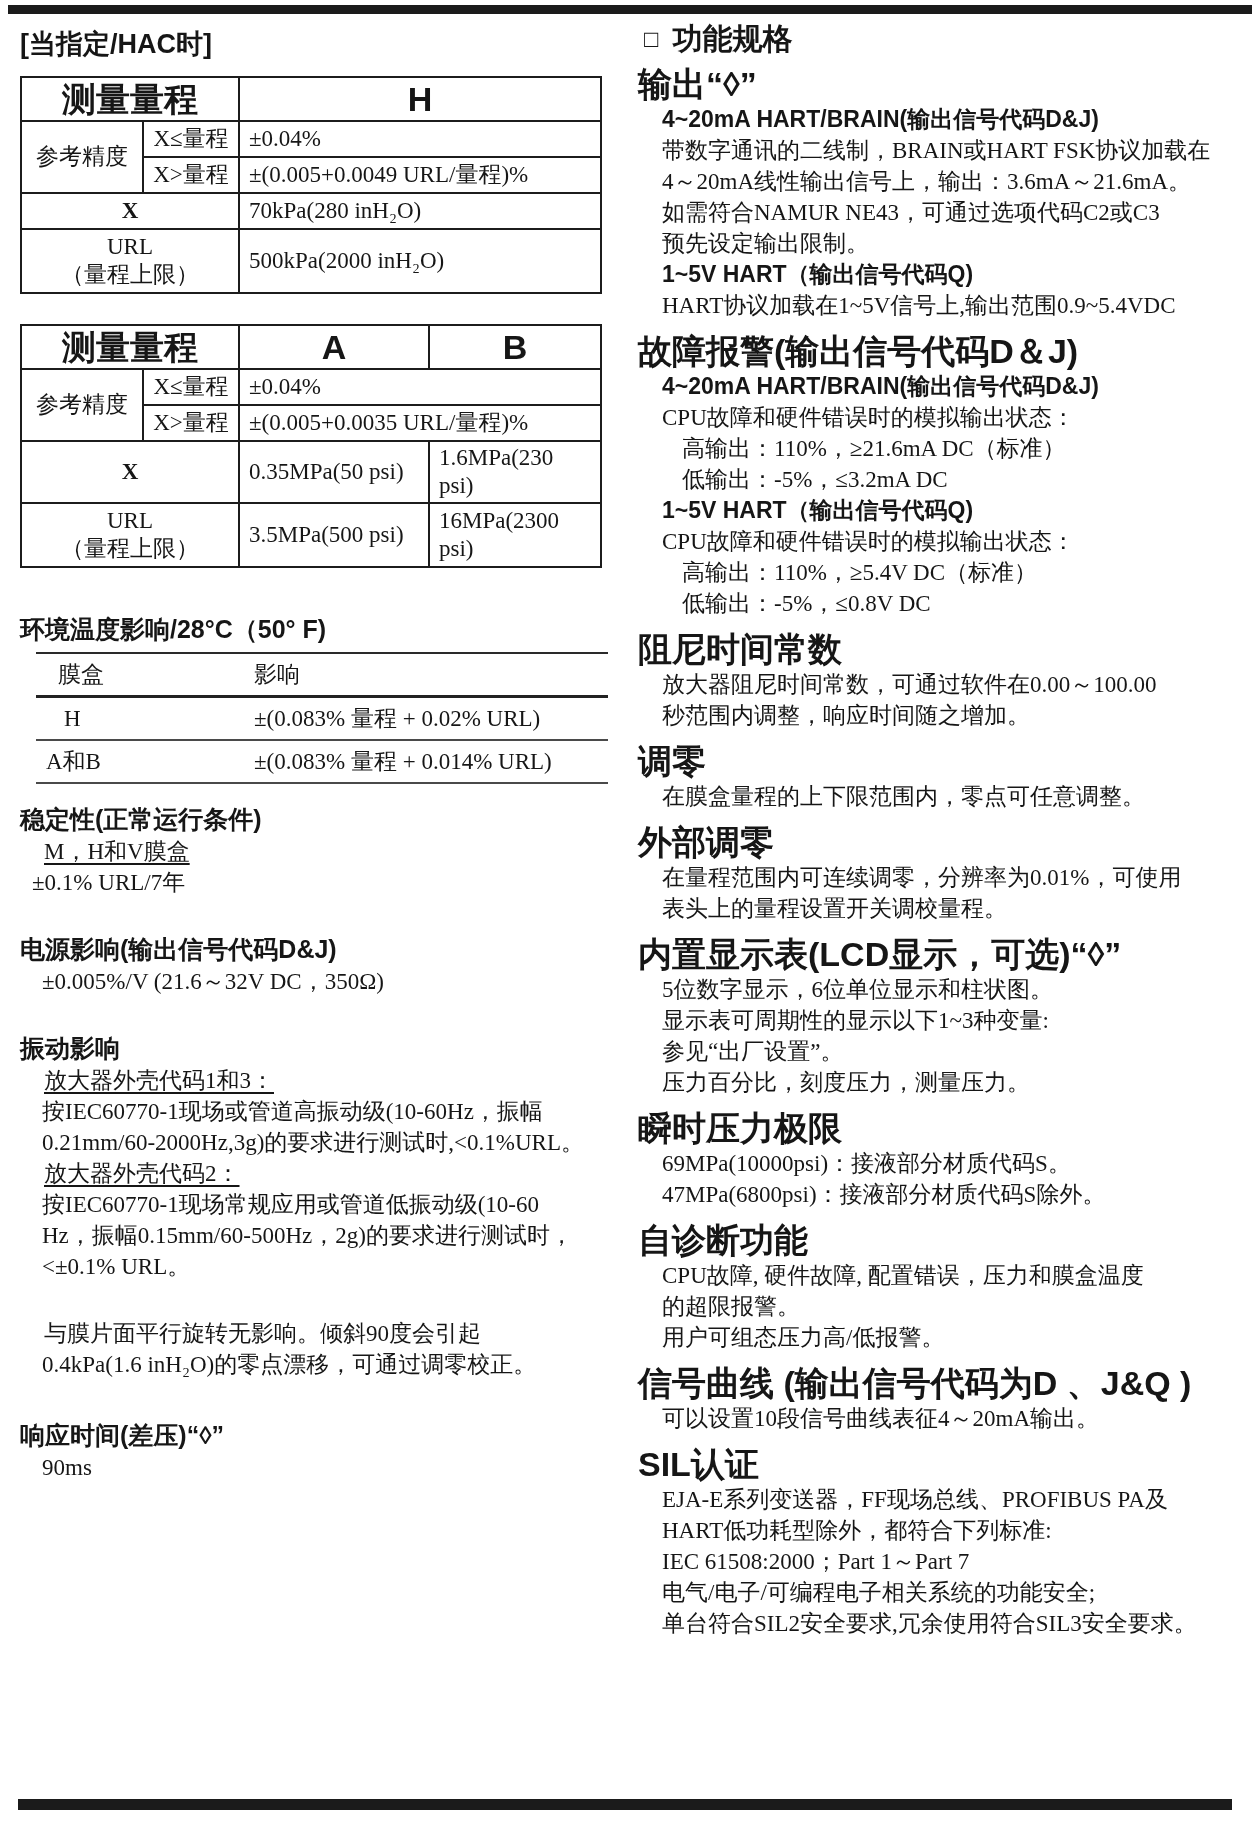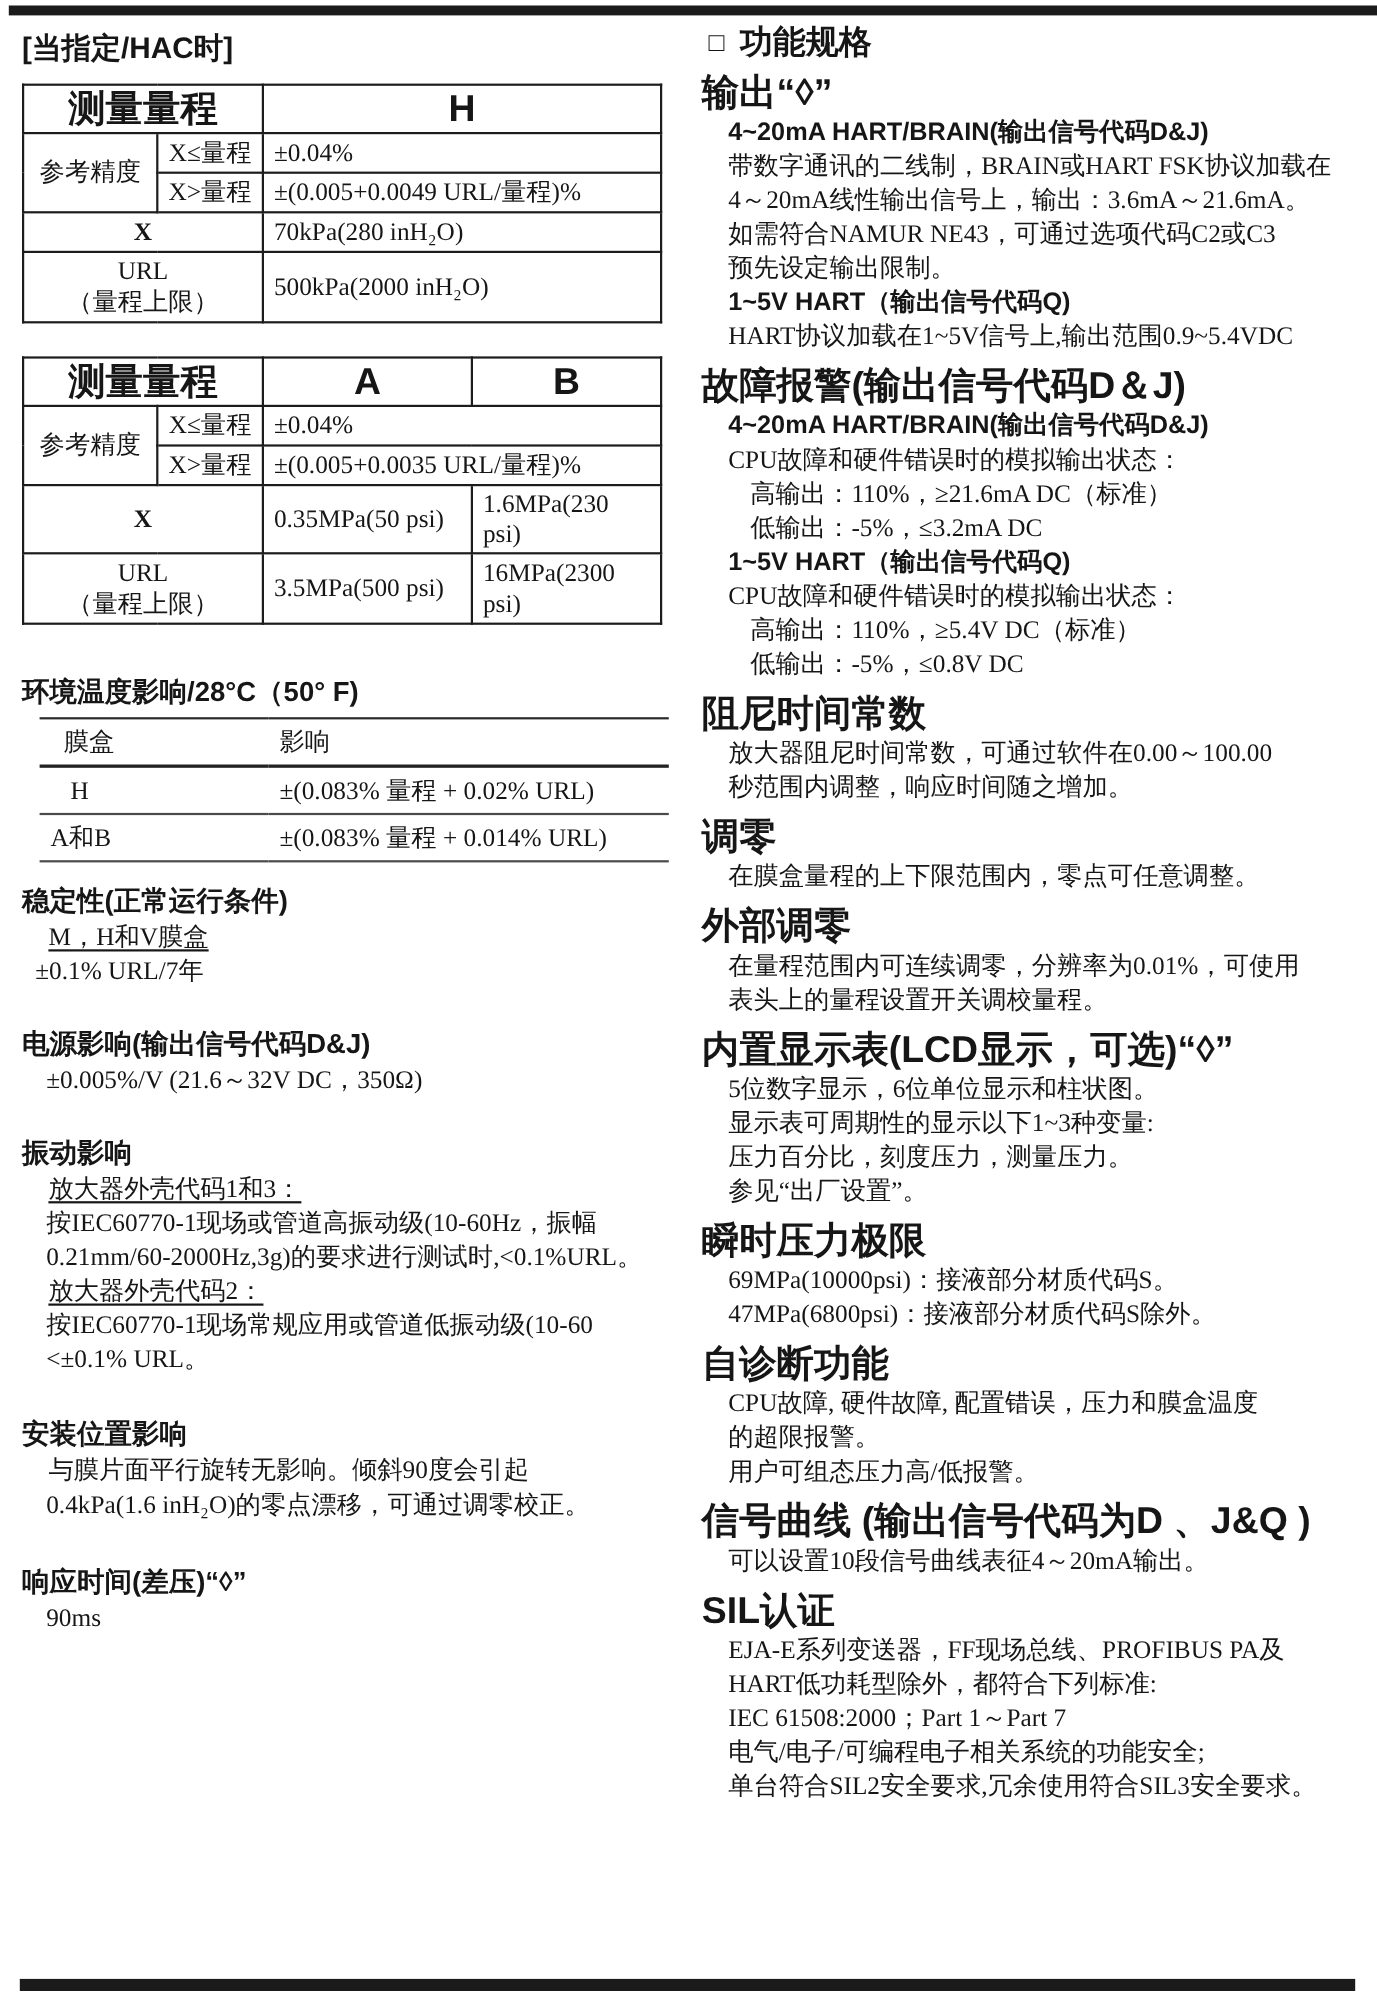--- a/index.html
+++ b/index.html
@@ -180,25 +180,25 @@
     <div class="line ind22">±0.005%/V (21.6～32V DC，350Ω)</div>
   </div>
 
   <div style="margin-top:34px">
     <div class="sec-h">振动影响</div>
     <div class="line ind24 u">放大器外壳代码1和3：</div>
     <div class="line ind22">按IEC60770-1现场或管道高振动级(10-60Hz，振幅</div>
     <div class="line ind22">0.21mm/60-2000Hz,3g)的要求进行测试时,&lt;0.1%URL。</div>
     <div class="line ind24 u">放大器外壳代码2：</div>
     <div class="line ind22">按IEC60770-1现场常规应用或管道低振动级(10-60</div>
+    <div class="line ind22">Hz，振幅0.15mm/60-500Hz，2g)的要求进行测试时，</div>
     <div class="line ind22">&lt;±0.1% URL。</div>
   </div>
 
   <div style="margin-top:36px">
-    <div class="sec-h">安装位置影响</div>
     <div class="line ind24">与膜片面平行旋转无影响。倾斜90度会引起</div>
     <div class="line ind22">0.4kPa(1.6 inH₂O)的零点漂移，可通过调零校正。</div>
   </div>
 
   <div style="margin-top:38px">
     <div class="sec-h">响应时间(差压)“◊”</div>
     <div class="line ind22">90ms</div>
   </div>
 
 </div>
@@ -247,22 +247,22 @@
   <div>
     <div class="rh">外部调零</div>
     <div class="rline">在量程范围内可连续调零，分辨率为0.01%，可使用</div>
     <div class="rline">表头上的量程设置开关调校量程。</div>
   </div>
 
   <div>
     <div class="rh">内置显示表(LCD显示，可选)“◊”</div>
     <div class="rline">5位数字显示，6位单位显示和柱状图。</div>
     <div class="rline">显示表可周期性的显示以下1~3种变量:</div>
+    <div class="rline">参见“出厂设置”。</div>
     <div class="rline">压力百分比，刻度压力，测量压力。</div>
-    <div class="rline">参见“出厂设置”。</div>
   </div>
 
   <div>
     <div class="rh">瞬时压力极限</div>
     <div class="rline">69MPa(10000psi)：接液部分材质代码S。</div>
     <div class="rline">47MPa(6800psi)：接液部分材质代码S除外。</div>
   </div>
 
   <div>
     <div class="rh">自诊断功能</div>

